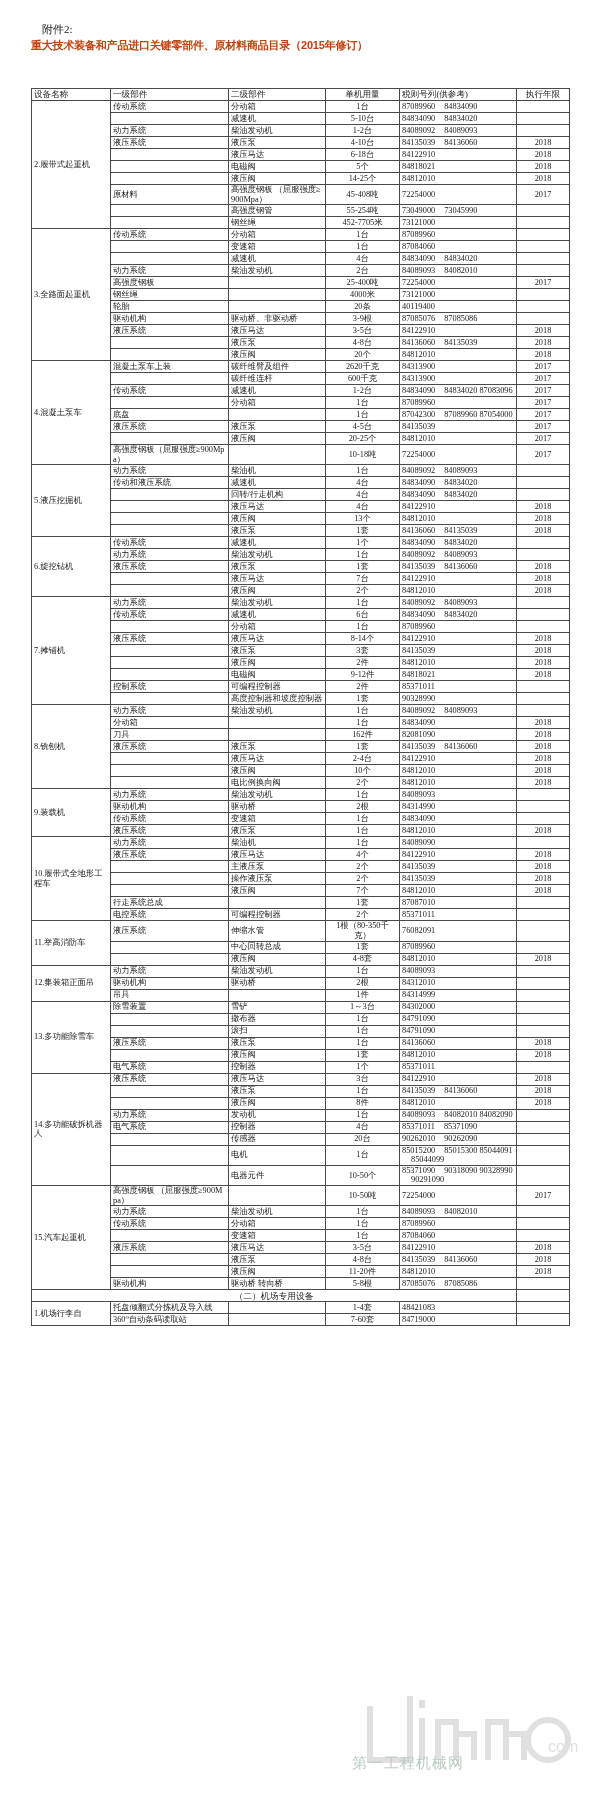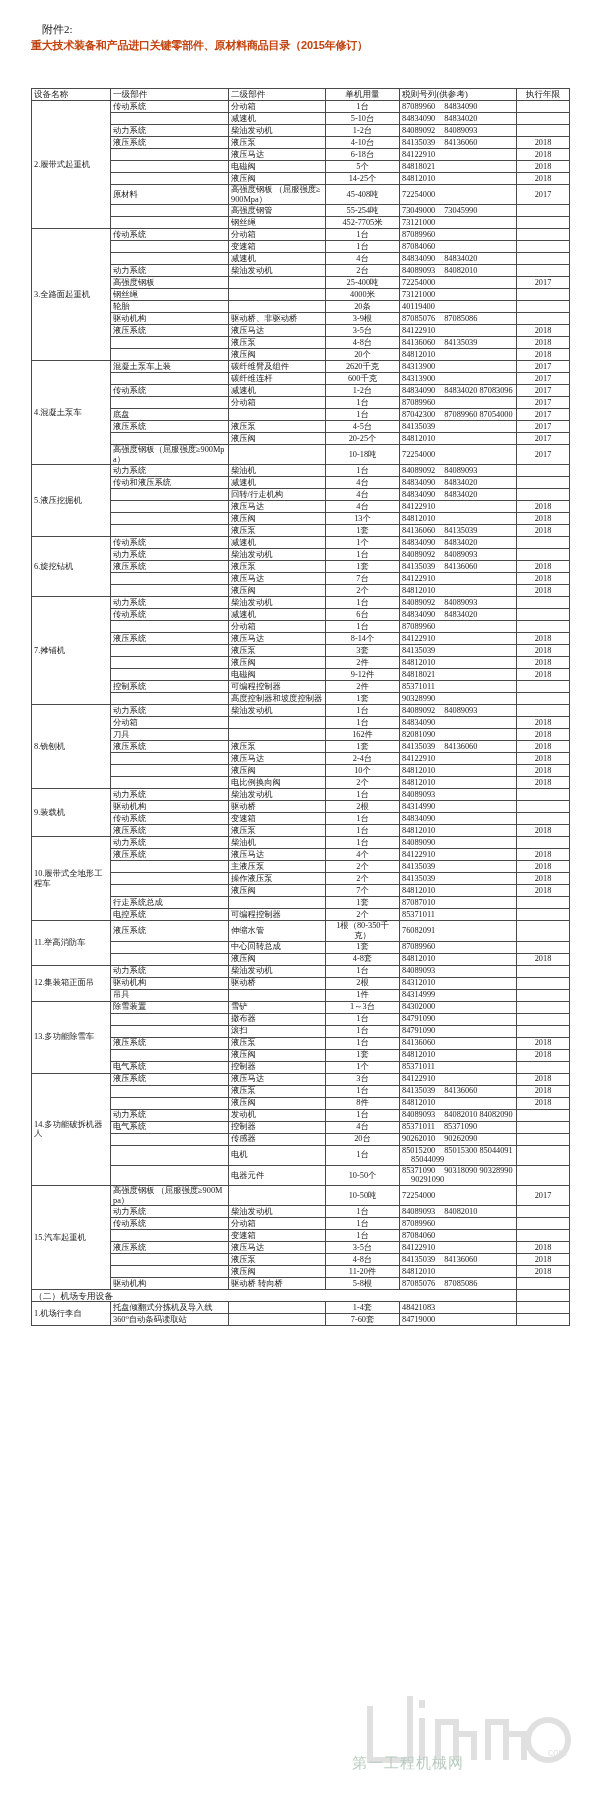--- a/index.html
+++ b/index.html
@@ -73,21 +73,21 @@
   .c5 { width: 117px; }
   .c6 { width: 53px; text-align: center; }
 
   td.ctr { text-align: center; }
   td.lft { text-align: left; }
   .hdr td { text-align: left; font-size: 8.6px; }
   .hdr td.c4, .hdr td.c6 { text-align: center; }
   .hs { display: inline-block; }
   .hs + .hs { margin-left: 9px; }
   .section-row td {
-    text-align: left;
+    text-align: center;
     font-size: 8.8px;
     padding-left: 3px;
     margin-left: 20px;
   }
   .vcell { text-align: left; padding-left: 3px; }
 
   .watermark {
     position: absolute;
     left: 352px;
     top: 1688px;
@@ -103,24 +103,23 @@
     width: 210px;
     font-size: 15px;
     letter-spacing: 1px;
     color: #14532d;
     font-family: "Liberation Serif", serif;
   }
   .wm-com {
     position: absolute;
     left: 196px;
     top: 50px;
-    font-size: 10px;
+    font-size: 16px;
     color: #9a9a9a;
     font-family: "Liberation Sans", sans-serif;
-    margin-top: 9px;
   }
 </style>
 </head>
 <body>
 
 <div class="page">
 
   <div class="attachment-label">附件2:</div>
   <div class="doc-title">重大技术装备和产品进口关键零部件、原材料商品目录（2015年修订）</div>
 

